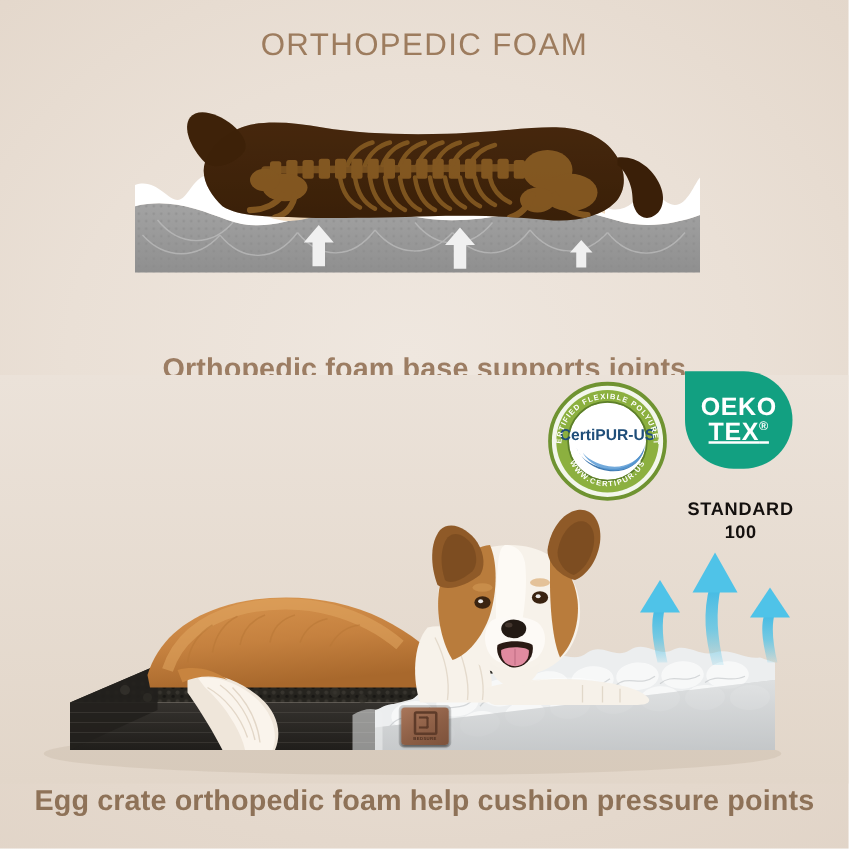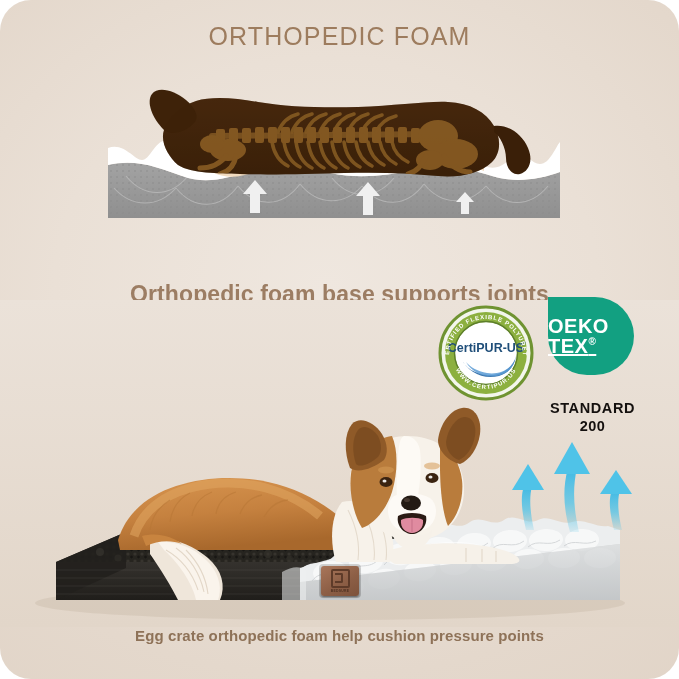--- a/index.html
+++ b/index.html
@@ -8,21 +8,20 @@
     padding: 0;
     background: #ffffff;
   }
   .page {
     position: relative;
     width: 679px;
     height: 679px;
     overflow: hidden;
     font-family: "Liberation Sans", sans-serif;
     background: radial-gradient(ellipse 95% 80% at 48% 42%, #efe7df 0%, #eae0d6 42%, #e4d8cc 72%, #e0d3c6 100%);
-    border-radius: 31px;
   }
 
   
   .title {
     position: absolute;
     top: 22px;
     left: 0;
     width: 679px;
     text-align: center;
     font-size: 25px;
@@ -53,21 +52,21 @@
     letter-spacing: .1px;
     margin-top: 40px;
   }
 
   .caption-bottom {
     position: absolute;
     top: 627px;
     left: 0;
     width: 679px;
     text-align: center;
-    font-size: 15px;
+    font-size: 23px;
     font-weight: 700;
     color: #8e7258;
     letter-spacing: .1px;
   }
 
   
   .badge-certipur {
     position: absolute;
     left: 437px;
     top: 304px;
@@ -81,21 +80,21 @@
     width: 86px;
     height: 78px;
   }
   .badge-oeko {
     width: 86px;
     height: 78px;
     background: #12a081;
     border-radius: 0 40px 40px 40px;
     display: flex;
     flex-direction: column;
-    align-items: flex-start;
+    align-items: center;
     justify-content: center;
     color: #ffffff;
     font-weight: 700;
     line-height: 1.02;
   }
   .badge-oeko .l1 { font-size: 20px; letter-spacing: .5px; }
   .badge-oeko .l2 { font-size: 20px; letter-spacing: .5px; text-decoration: underline; }
   .badge-oeko .l2 sup { font-size: 10px; vertical-align: super; }
   .oeko-std {
     position: absolute;
@@ -596,21 +595,21 @@
   </div>
 
   <div class="badge-oeko-wrap">
     <div class="badge-oeko">
       <span class="l1">OEKO</span>
       <span class="l2"><span>TEX</span><sup>®</sup></span>
     </div>
   </div>
   <div class="oeko-std">
     <div>STANDARD</div>
-    <div class="num">200</div>
+    <div class="num">100</div>
   </div>
 
   <div class="airflow">
     <svg width="150" height="135" viewBox="0 0 150 135">
       <defs>
         <linearGradient id="air1" x1="0" y1="1" x2="0" y2="0">
           <stop offset="0%" stop-color="#4fc3e8" stop-opacity="0.15"></stop>
           <stop offset="45%" stop-color="#4fc3e8" stop-opacity="0.75"></stop>
           <stop offset="100%" stop-color="#3fb9e4" stop-opacity="1"></stop>
         </linearGradient>

